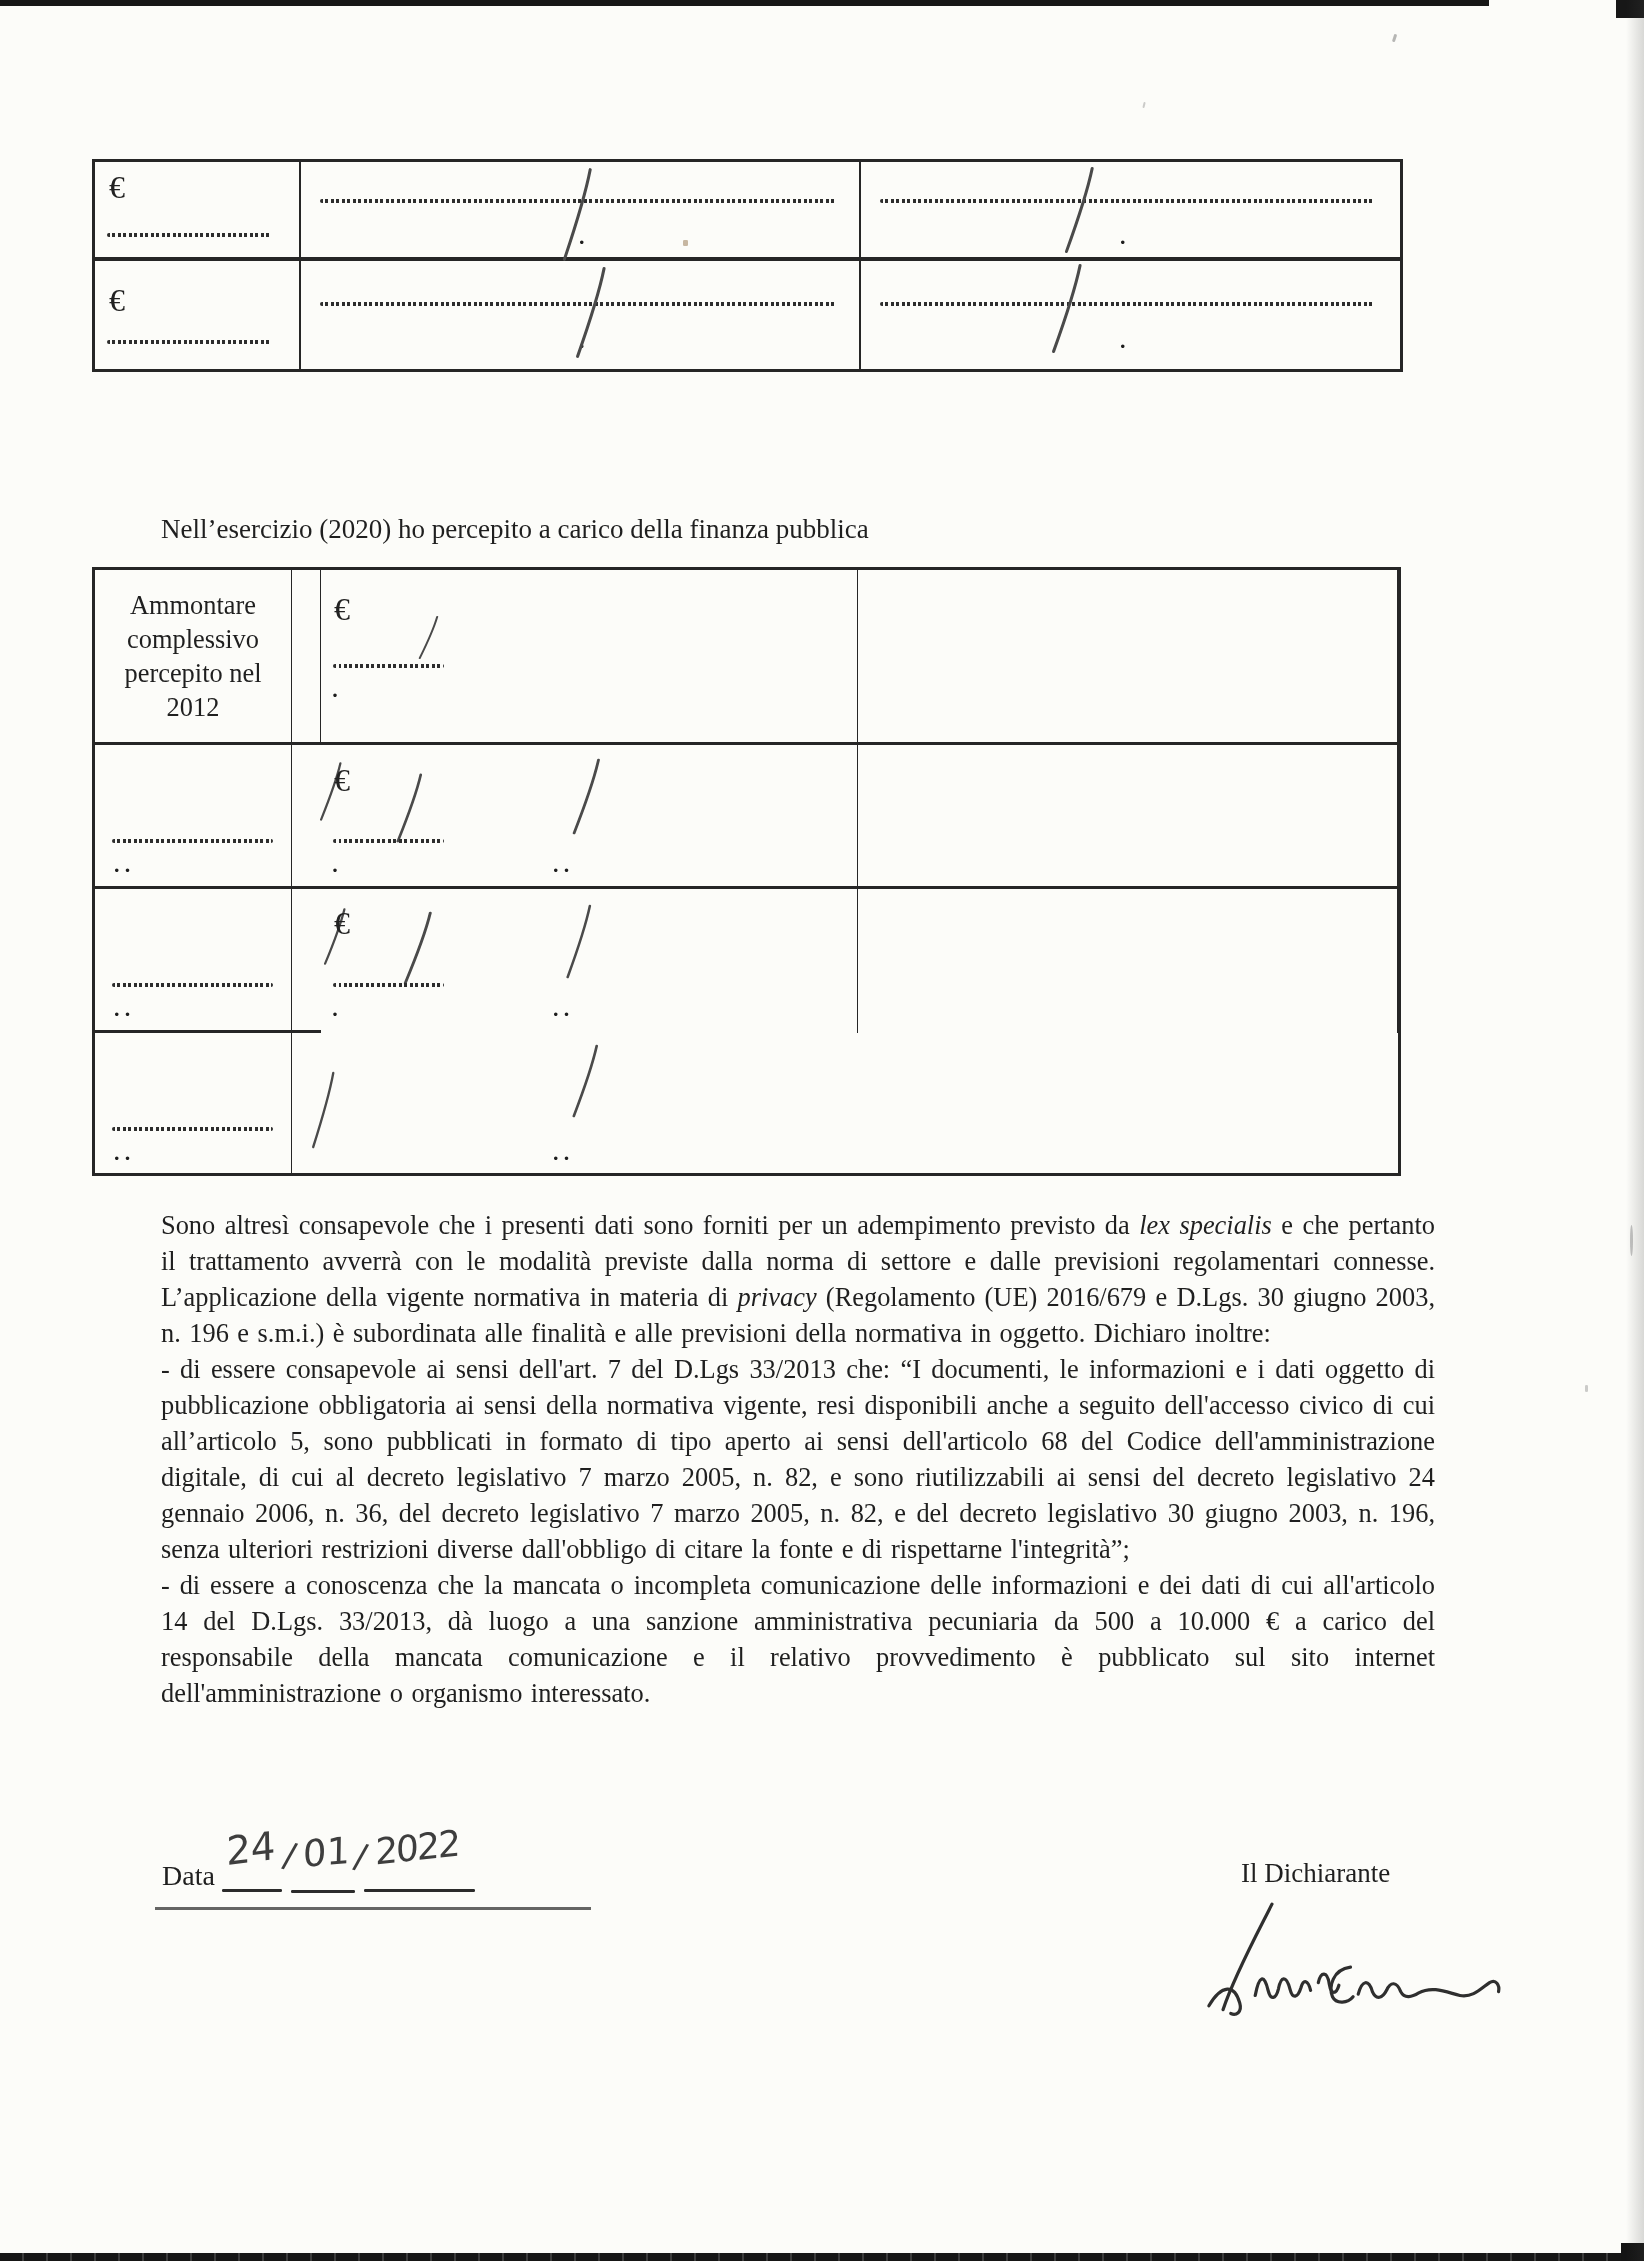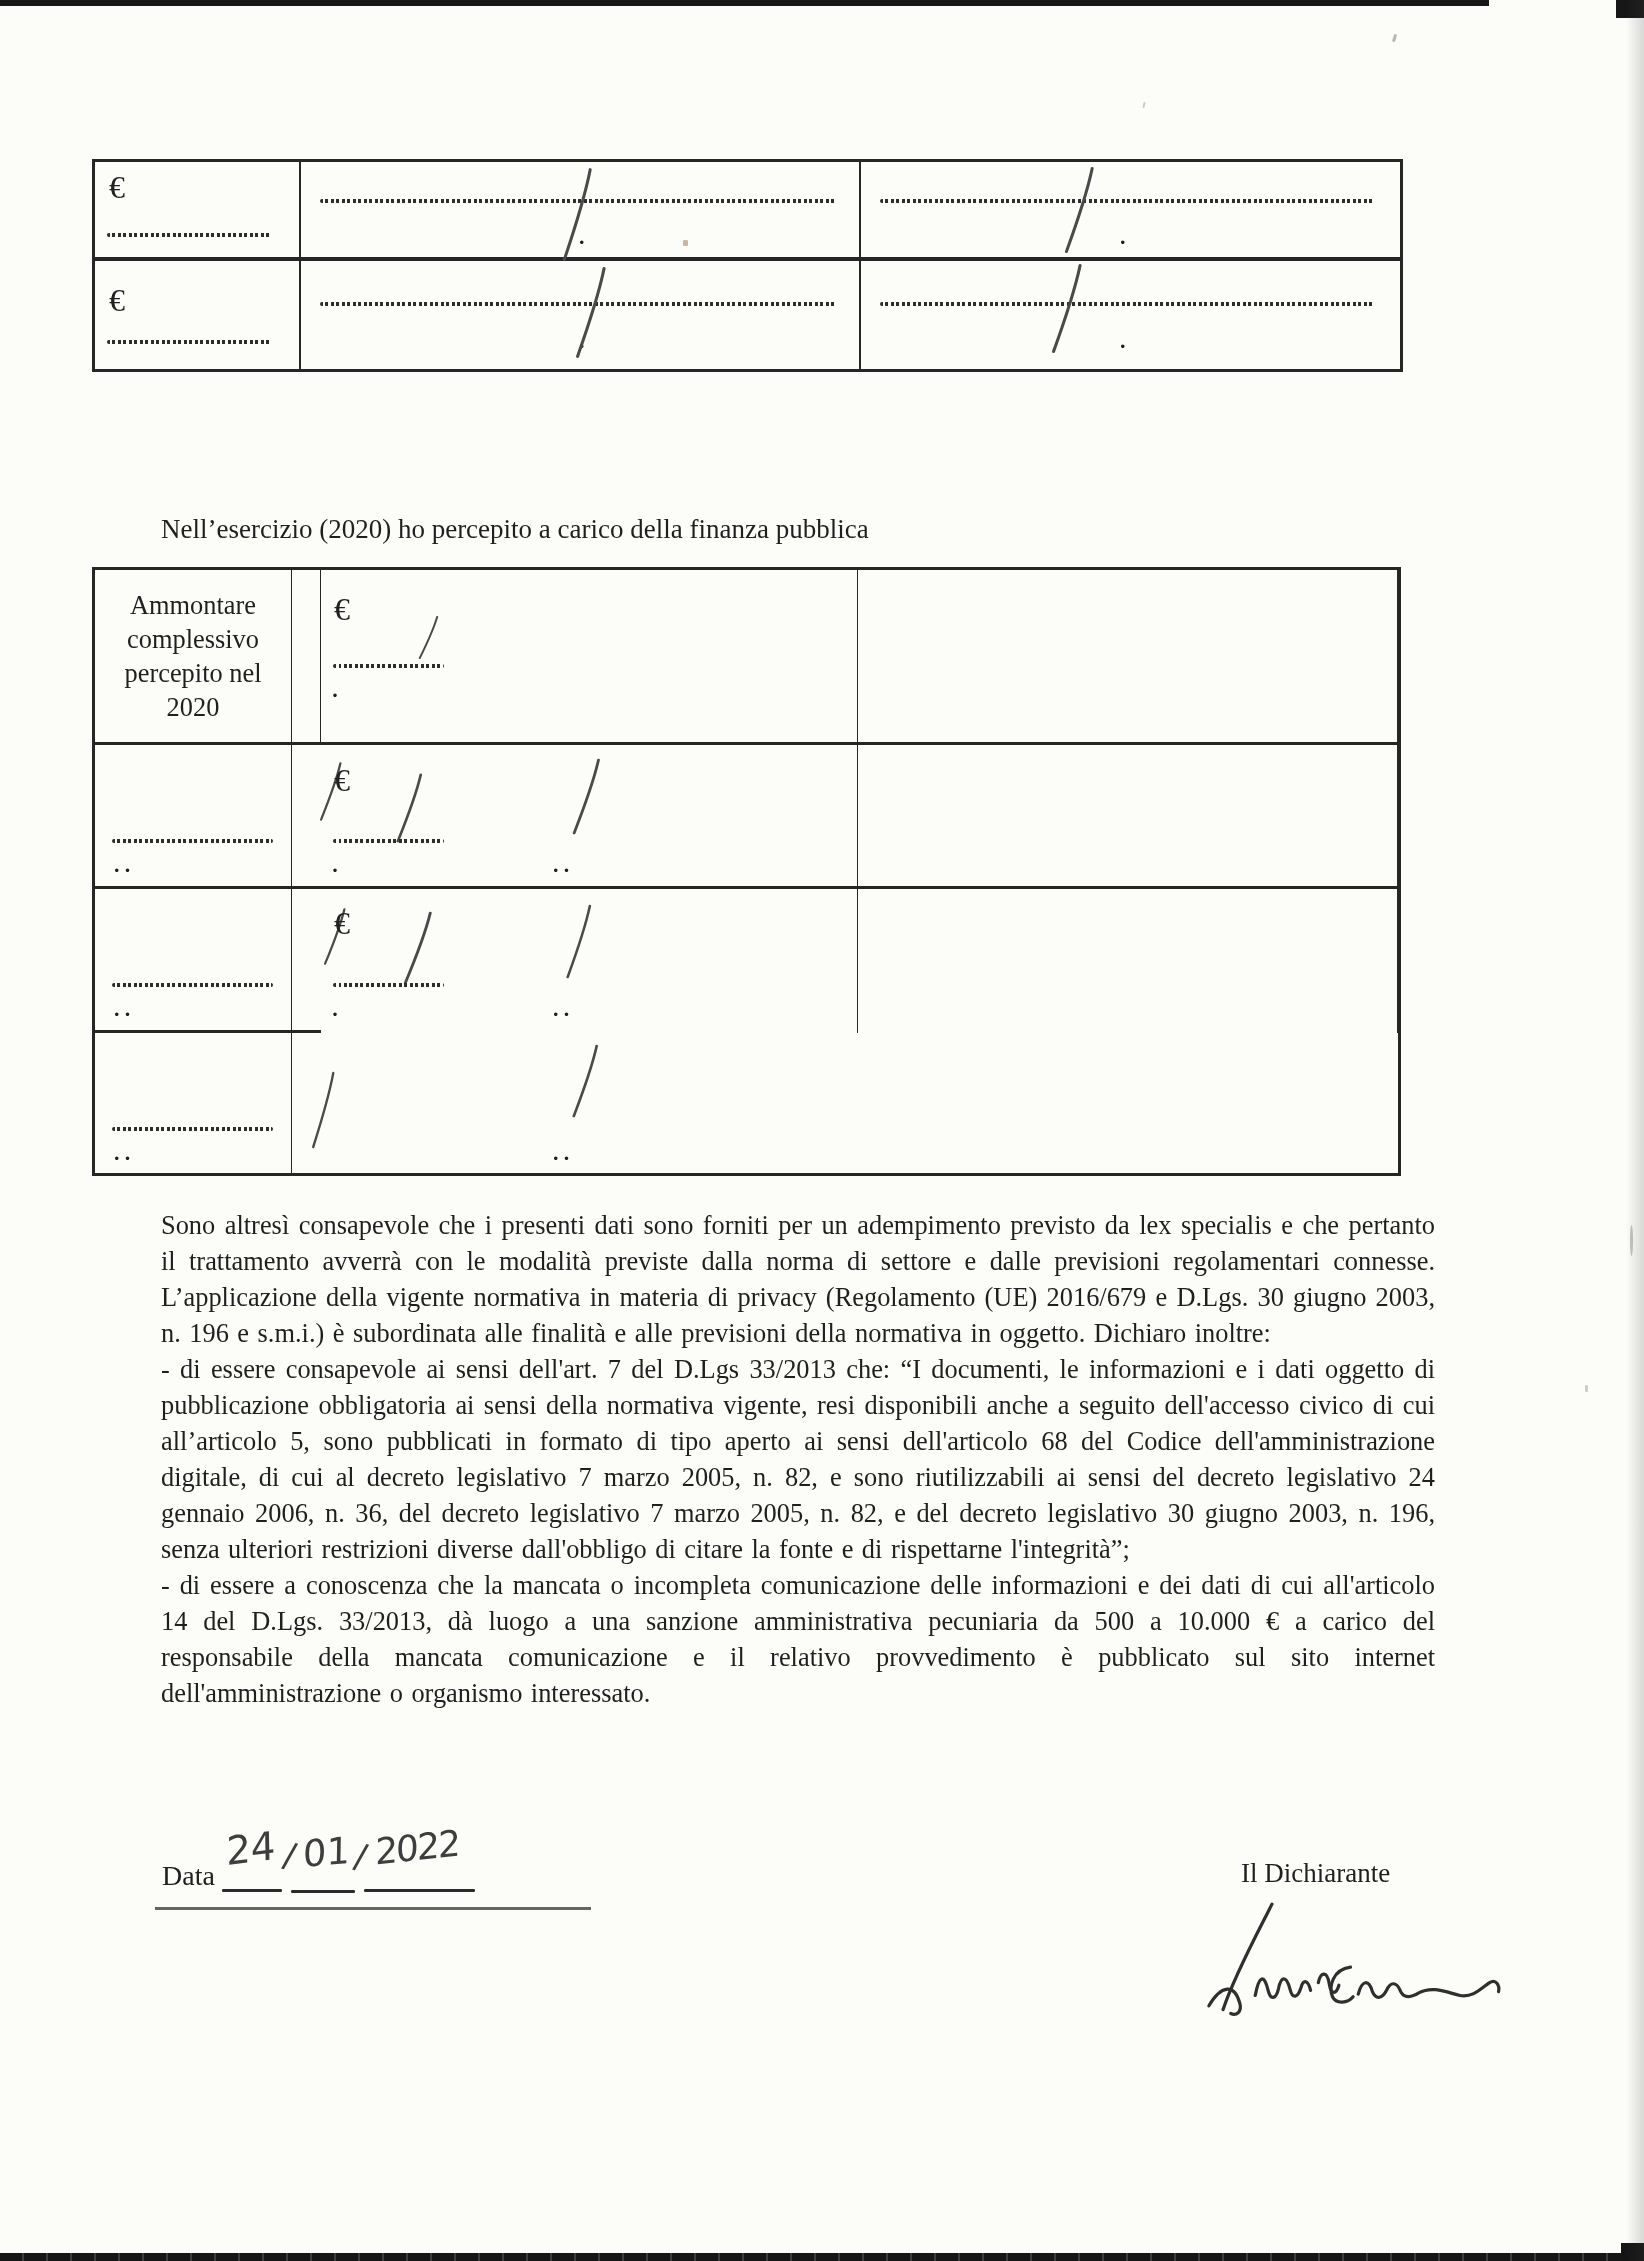--- a/index.html
+++ b/index.html
@@ -49,21 +49,21 @@
   .section-box{position:absolute;left:152px;top:402px;width:1303px;box-sizing:border-box;
     background:#e8e8e5;border:2.6px solid #262626;padding:5.2px 11.6px 9px 11.6px;
     font-size:26.4px;line-height:34px;text-align:justify;}
 
   .plainline{position:absolute;font-size:27px;line-height:32px;white-space:nowrap;}
 
   
   .decl{position:absolute;left:161px;top:1207px;width:1274px;
     font-size:26.4px;line-height:36px;text-align:justify;word-spacing:1.9px;}
   .decl p{margin:0;padding:0;}
-  .it{}
+  .it{font-style:italic;}
 
   
   .u-seg{position:absolute;height:3.2px;background:#2b2b2b;border-radius:1.3px;}
   .hw{position:absolute;font-family:"DejaVu Sans",sans-serif;color:#3e3e3e;line-height:1;}
   .longline{position:absolute;left:155px;top:1907px;width:436px;height:2.6px;background:#4a4a4a;opacity:.85;}
   .sig{position:absolute;left:1196px;top:1899px;width:309px;height:119px;}
   .sig svg{display:block;width:100%;height:100%;overflow:visible;}
   .sig path{stroke:#2f2f2f;stroke-width:5;fill:none;stroke-linecap:round;}
 </style>
 </head>
@@ -129,21 +129,21 @@
           </svg>
       </span>
     </div>
   </div>
 
 
   <div class="plainline" style="left:161px;top:513px;">Nell’esercizio  (2020) ho percepito a carico della finanza pubblica</div>
 
   <div class="xtable" id="main-table">
 
-    <div class="cell hdr">Ammontare complessivo percepito nel 2020</div>
+    <div class="cell hdr">Ammontare complessivo percepito nel 2012</div>
     <div class="cell"></div>
 
     <div class="cell">
       <span class="euro" style="left:13px;top:23px;">€</span>
       <span class="slash" style="left:95px;top:45px;width:24.5px;height:45px;">
         <svg viewBox="0 0 60 160" preserveAspectRatio="none">
             <path d="M52 6 C45 42 26 104 9 154"></path>
           </svg>
       </span>
       <span class="dotline" style="left:11.6px;top:94px;width:111px;"></span>

